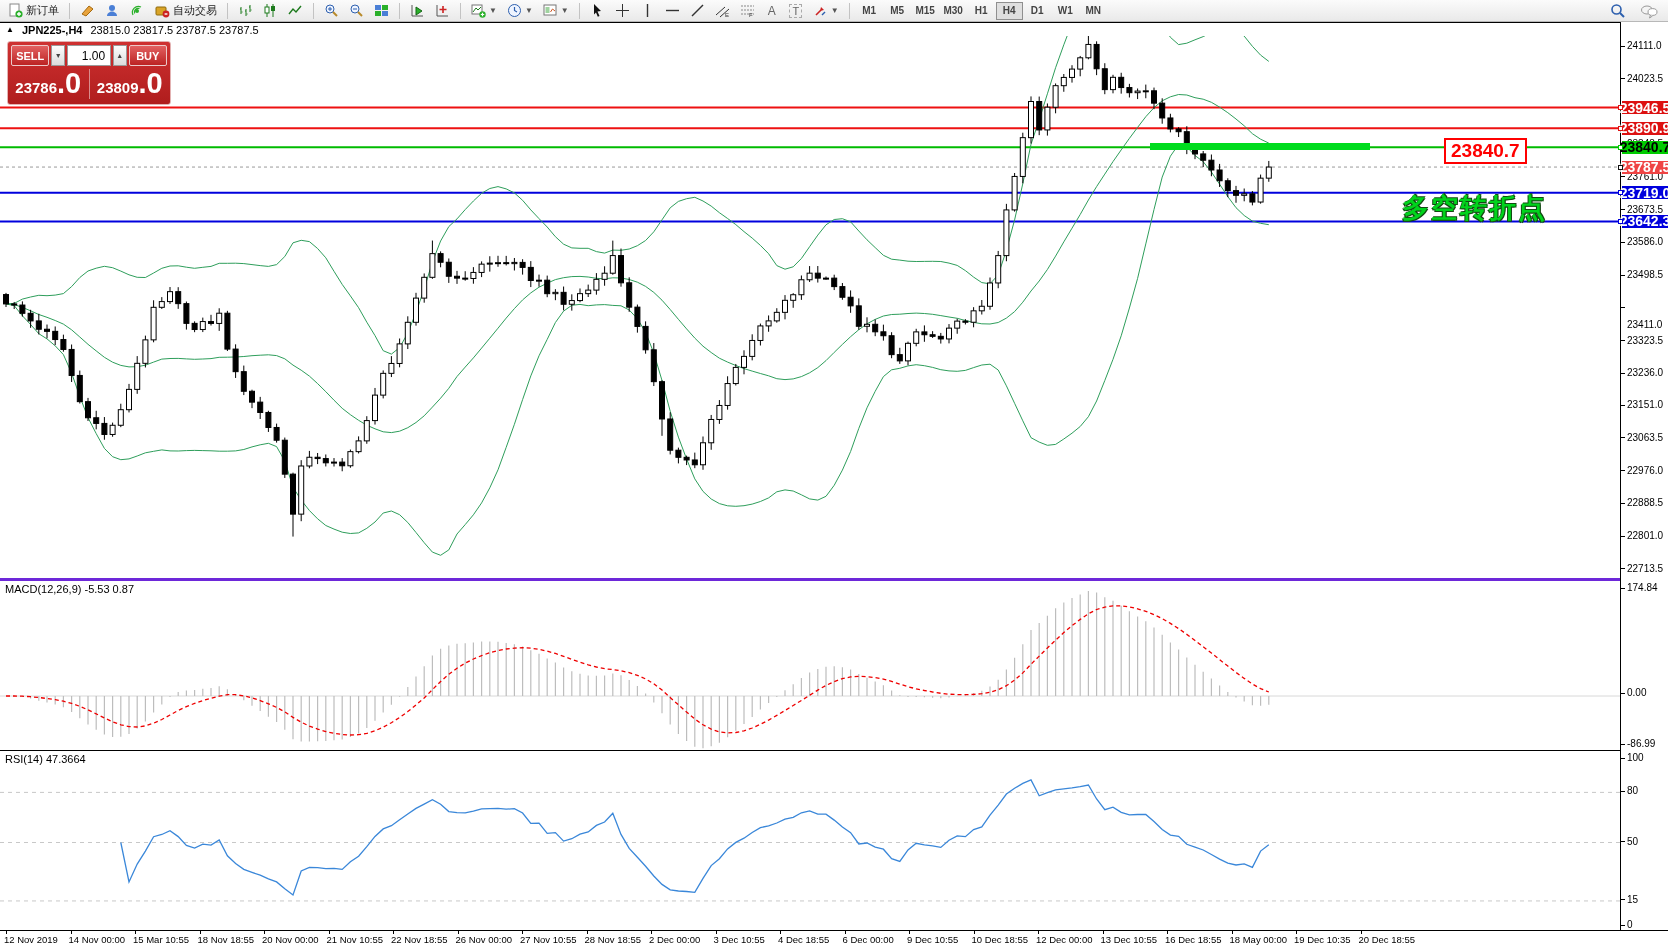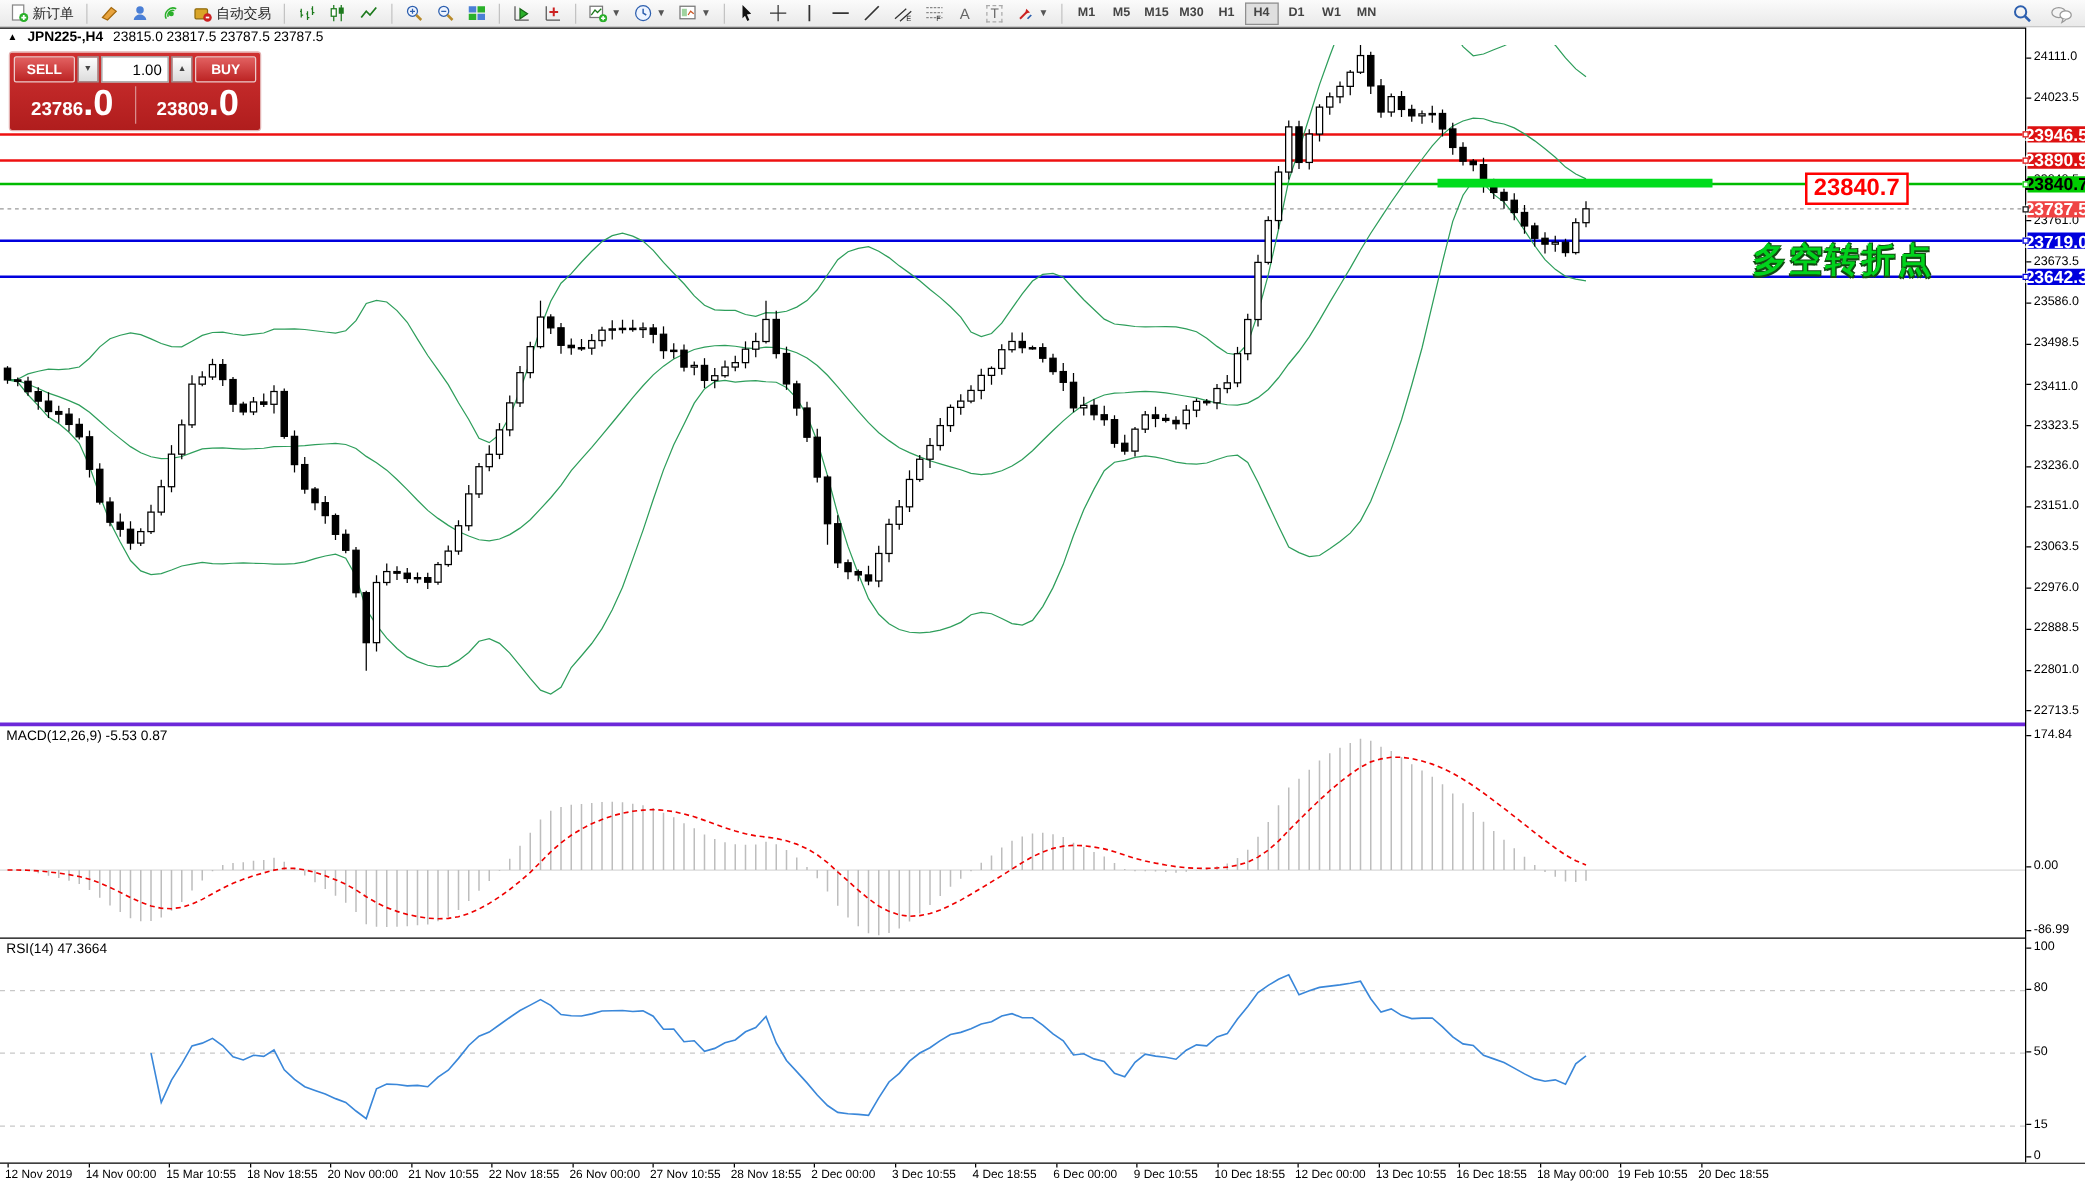--- a/index.html
+++ b/index.html
@@ -39,21 +39,21 @@
   .ytick { position:absolute; left:6px; font-size:10px; color:#000; white-space:nowrap; }
   .ydash { position:absolute; left:0; width:4px; height:1px; background:#000; }
   .flag  { position:absolute; left:1px; width:46px; height:13px; font-size:14px; font-weight:bold;
            display:flex; align-items:center; justify-content:center; z-index:5; }
   .flag .nub { position:absolute; left:-4px; top:4px; width:5px; height:5px; background:#fff; }
 
   .xlab { position:absolute; top:3px; font-size:9.5px; color:#000; white-space:nowrap; }
   .xtick{ position:absolute; top:0;  width:1px; height:3px; background:#000; }
 
   
-  #trade-panel { position:absolute; left:7px; top:41px; width:202px; height:64px;
+  #trade-panel { position:absolute; left:7px; top:41px; width:164px; height:64px;
     background:linear-gradient(#cf3131,#b01d1d); border:1px solid #e3b2b2; border-radius:3px;
     z-index:10; color:#fff; }
   #tp-row1 { display:flex; align-items:center; gap:2px; padding:3px 3px 0 3px; }
   .tp-btn { width:50px; height:21px; background:linear-gradient(#e26161,#bc2323);
     border:1px solid #eccaca; border-radius:2px; color:#fff; font-size:11px; font-weight:bold;
     display:flex; align-items:center; justify-content:center; }
   .spin { width:17px; height:21px; background:linear-gradient(#fdfdfd,#dcdcdc); border:1px solid #9a9a9a;
     color:#444; font-size:7px; display:flex; align-items:center; justify-content:center; }
   #tp-vol { width:56px; height:21px; background:#fff; border:1px solid #9a9a9a; color:#000;
     font-size:12px; display:flex; align-items:center; justify-content:flex-end; padding-right:5px; }
@@ -811,21 +811,21 @@
       <div class="xlab" style="left: 971.5px;">10 Dec 18:55</div>
       <div class="xtick" style="left: 1038px;"></div>
       <div class="xlab" style="left: 1036px;">12 Dec 00:00</div>
       <div class="xtick" style="left: 1102.5px;"></div>
       <div class="xlab" style="left: 1100.5px;">13 Dec 10:55</div>
       <div class="xtick" style="left: 1167px;"></div>
       <div class="xlab" style="left: 1165px;">16 Dec 18:55</div>
       <div class="xtick" style="left: 1231.5px;"></div>
       <div class="xlab" style="left: 1229.5px;">18 May 00:00</div>
       <div class="xtick" style="left: 1296px;"></div>
-      <div class="xlab" style="left: 1294px;">19 Feb 10:55</div>
+      <div class="xlab" style="left: 1294px;">19 Dec 10:35</div>
       <div class="xtick" style="left: 1360.5px;"></div>
       <div class="xlab" style="left: 1358.5px;">20 Dec 18:55</div>
     </div>
   <div id="axis-col">
       <div class="ydash" style="top: 23.5px;"></div>
       <div class="ytick" style="top: 18px;">24111.0</div>
       <div class="ydash" style="top: 56.2425px;"></div>
       <div class="ytick" style="top: 50.7425px;">24023.5</div>
       <div class="ydash" style="top: 88.985px;"></div>
       <div class="ytick" style="top: 83.485px;">23936.0</div>
@@ -833,21 +833,21 @@
       <div class="ytick" style="top: 116.227px;">23848.5</div>
       <div class="ydash" style="top: 154.47px;"></div>
       <div class="ytick" style="top: 148.97px;">23761.0</div>
       <div class="ydash" style="top: 187.212px;"></div>
       <div class="ytick" style="top: 181.712px;">23673.5</div>
       <div class="ydash" style="top: 219.955px;"></div>
       <div class="ytick" style="top: 214.455px;">23586.0</div>
       <div class="ydash" style="top: 252.697px;"></div>
       <div class="ytick" style="top: 247.197px;">23498.5</div>
       <div class="ydash" style="top: 285.44px;"></div>
-      <div class="ytick" style="top: 282px;">23411.0</div>
+      <div class="ytick" style="top: 297px;">23411.0</div>
       <div class="ydash" style="top: 318.183px;"></div>
       <div class="ytick" style="top: 312.683px;">23323.5</div>
       <div class="ydash" style="top: 350.925px;"></div>
       <div class="ytick" style="top: 345.425px;">23236.0</div>
       <div class="ydash" style="top: 382.732px;"></div>
       <div class="ytick" style="top: 377.232px;">23151.0</div>
       <div class="ydash" style="top: 415.474px;"></div>
       <div class="ytick" style="top: 409.974px;">23063.5</div>
       <div class="ydash" style="top: 448.217px;"></div>
       <div class="ytick" style="top: 442.717px;">22976.0</div>

